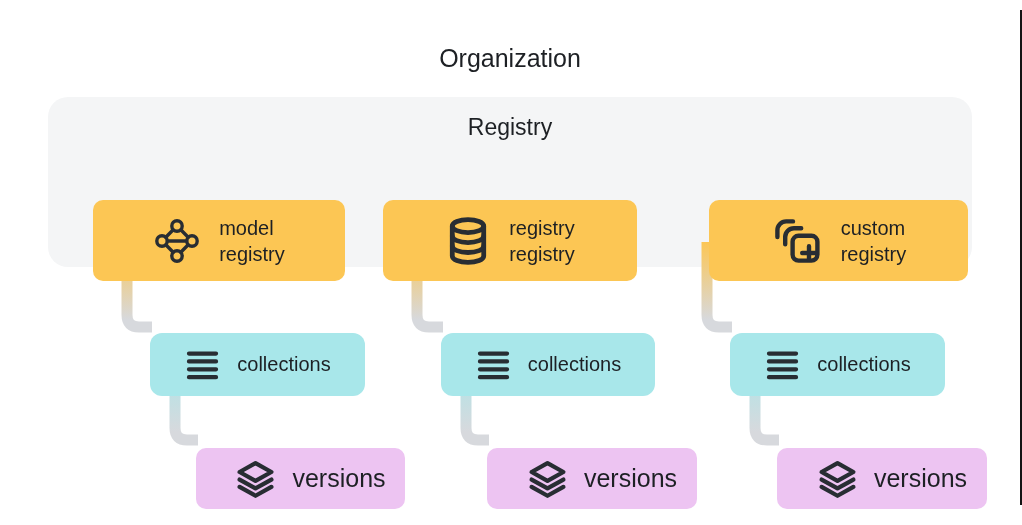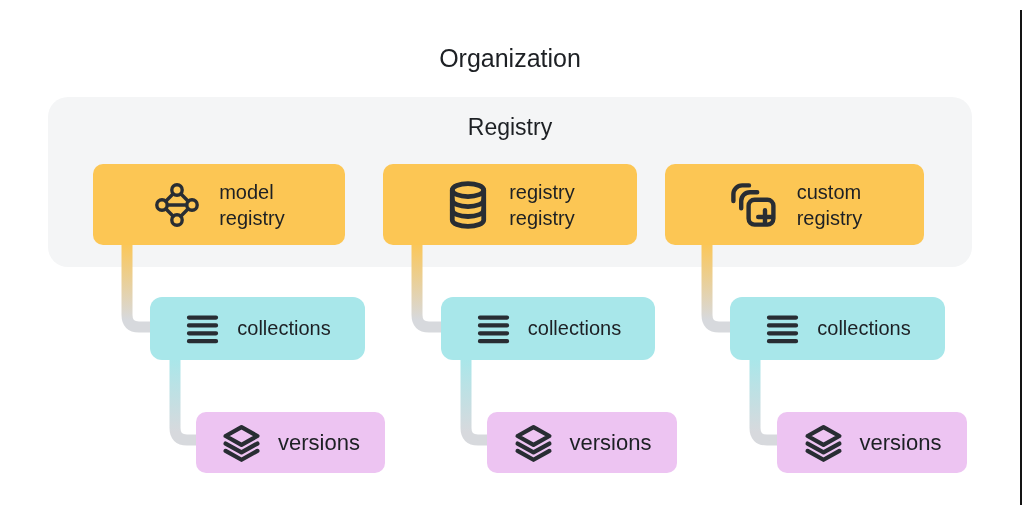--- a/index.html
+++ b/index.html
@@ -10,29 +10,29 @@
     font-size:25px;font-weight:500;color:#1d2024;z-index:3;}
 
   .panel{position:absolute;left:48px;top:97px;width:924px;height:170px;
     background:#f4f5f6;border-radius:20px;z-index:1;}
   .panel-label{position:absolute;left:48px;top:114px;width:924px;text-align:center;
     font-size:23px;font-weight:500;color:#1d2024;z-index:3;}
 
   .connectors{position:absolute;left:0;top:0;z-index:2;}
 
   .node{position:absolute;display:flex;align-items:center;justify-content:center;
-    z-index:3;color:#1d2024;}
+    z-index:3;color:#1d2024;margin-top:36px;}
   .node svg{flex:0 0 auto;}
   .registry-node{top:164px;height:81px;background:#fcc654;border-radius:10px;gap:18px;}
   .registry-node .lines{font-size:20px;line-height:26px;}
   .registry-node .lines span{display:block;}
   .collections-node{top:297px;height:63px;background:#a8e7ea;border-radius:12px;gap:16px;
     font-size:20px;align-items:center;}
   .versions-node{top:412px;height:61px;background:#edc4f2;border-radius:10px;gap:16px;
-    font-size:22px;}
+    font-size:25px;padding-left:20px;}
 
   .right-border{position:absolute;right:0;top:10px;width:2px;height:495px;background:#141414;z-index:4;}
 </style>
 </head>
 <body>
 
 <div class="canvas">
 
   <div class="page-title">Organization</div>
 
@@ -110,21 +110,21 @@
 
   <div class="node versions-node" style="left:487px;width:190px">
     <svg width="41" height="41" viewBox="0 0 24 24" fill="none" stroke="#282d33" stroke-width="2.5" stroke-linecap="round" stroke-linejoin="round">
       <path d="M12,3 L21.3,8.2 L12,13.4 L2.7,8.2 Z"></path>
       <path d="M2.7,12.6 L12,17.8 L21.3,12.6"></path>
       <path d="M2.7,16.9 L12,22.1 L21.3,16.9"></path>
     </svg>
     <span>versions</span>
   </div>
 
-  <div class="node registry-node" style="left:665px;width:259px">
+  <div class="node registry-node" style="left:709px;width:259px">
     <svg width="52" height="52" viewBox="0 0 26 26" fill="none" stroke="#282d33" stroke-width="2.2" stroke-linecap="round" stroke-linejoin="round">
       <path d="M3.2,11 V7.6 a4.4,4.4 0 0 1 4.4,-4.4 H11"></path>
       <path d="M7.1,14.6 V11 a4.4,4.4 0 0 1 4.4,-4.4 h3.6"></path>
       <rect x="10.8" y="10.4" width="12.4" height="12.4" rx="3"></rect>
       <path d="M19,15.6 V22.4 M15.6,19 H22.4"></path>
     </svg>
     <div class="lines">
       <span>custom</span>
       <span>registry</span>
     </div>

